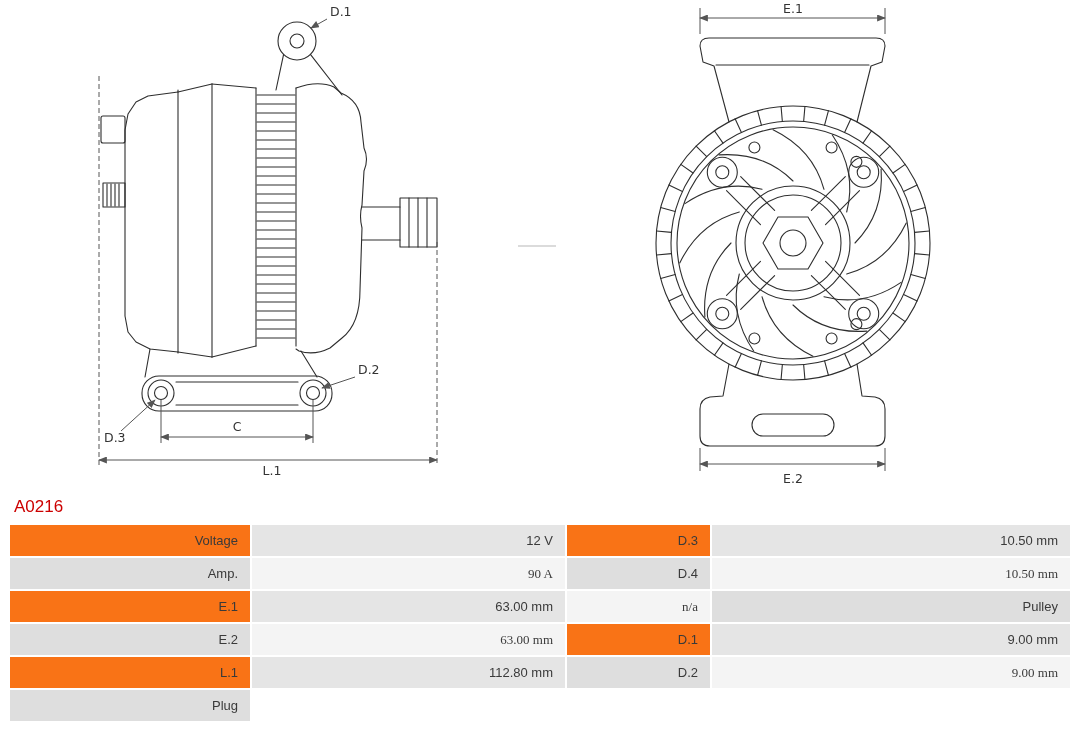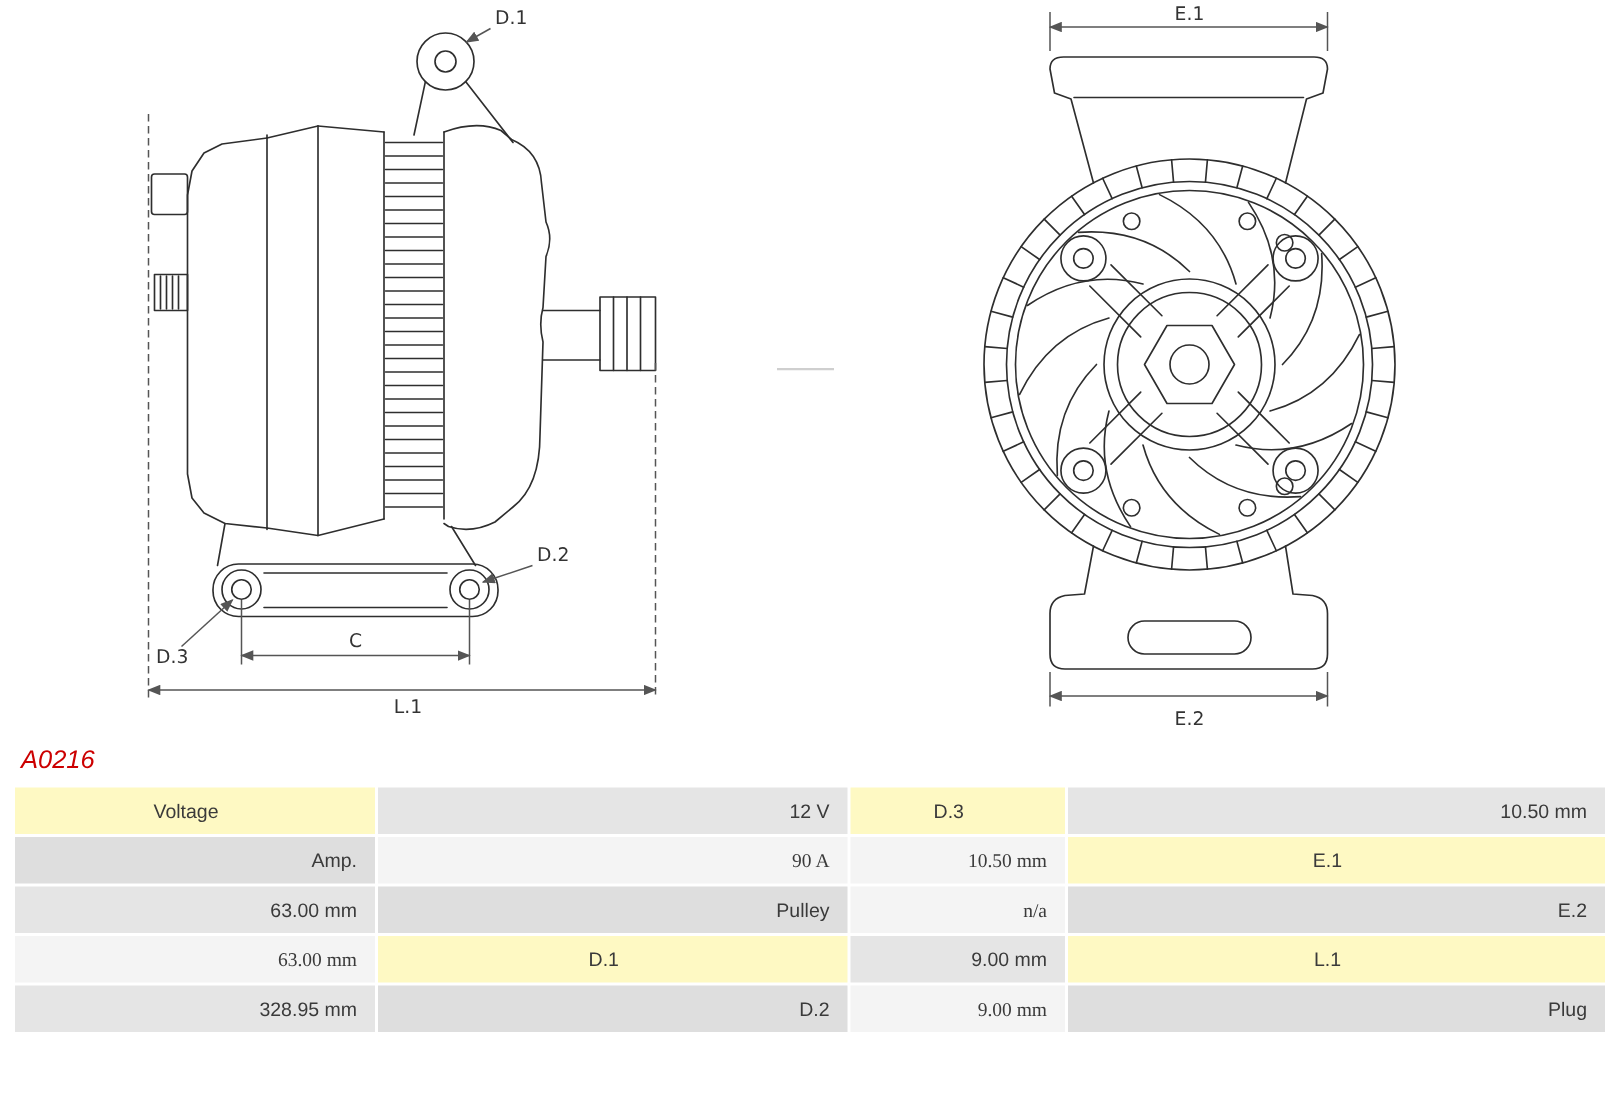--- a/index.html
+++ b/index.html
@@ -6,30 +6,30 @@
   body{
     width:1080px;height:729px;background:#ffffff;
     font-family:"Liberation Sans","DejaVu Sans",sans-serif;
     overflow:hidden;
   }
   svg{display:block;}
   .draw{stroke:#2e2e2e;stroke-width:1.1;fill:none;stroke-linejoin:round;stroke-linecap:round;}
   .dims{stroke:#555;stroke-width:1;fill:none;}
   .dims text{stroke:none;fill:#333;font:12.5px "DejaVu Sans",sans-serif;}
   .dash{stroke-dasharray:5 3;}
-  .part-number{margin:2px 0 8px 14px;font-size:17px;color:#cc0000;font-style:italic;}
+  .part-number{margin:2px 0 8px 14px;font-size:17px;color:#cc0000;}
   .spec-table{
     display:grid;
     grid-template-columns:240px 313px 143px 358px;
     gap:2px;
     margin:0 10px 0 10px;
     font-size:13px;color:#3a3a3a;
   }
   .cell{height:31px;line-height:31px;text-align:right;padding-right:12px;box-sizing:border-box;white-space:nowrap;}
-  .lab.d{background:#fef9c3;text-align:center;}
+  .lab.d{background:#f97316;}
   .val.d{background:#e5e5e5;}
   .lab.l{background:#dedede;}
   .val.l{background:#f4f4f4;font-family:Liberation Serif, serif;}
 </style>
 </head>
 <body>
 
 <svg width="1080" height="495" viewBox="0 0 1080 495">
   <defs>
     <marker id="arr" viewBox="0 0 10 8" markerWidth="9" markerHeight="7" refX="9" refY="4" orient="auto-start-reverse">
@@ -248,31 +248,32 @@
 <div class="part-number">A0216</div>
 
 <div class="spec-table">
   <div class="cell lab d">Voltage</div>
   <div class="cell val d">12 V</div>
   <div class="cell lab d">D.3</div>
   <div class="cell val d">10.50 mm</div>
 
   <div class="cell lab l">Amp.</div>
   <div class="cell val l">90 A</div>
+  <div class="cell lab l">D.4</div>
   <div class="cell val l">10.50 mm</div>
 
   <div class="cell lab d">E.1</div>
   <div class="cell val d">63.00 mm</div>
 
+  <div class="cell val l">n/a</div>
   <div class="cell lab l">Pulley</div>
-  <div class="cell val l">n/a</div>
   <div class="cell lab l">E.2</div>
   <div class="cell val l">63.00 mm</div>
 
   <div class="cell lab d">D.1</div>
   <div class="cell val d">9.00 mm</div>
   <div class="cell lab d">L.1</div>
-  <div class="cell val d">328.95 mm</div>
+  <div class="cell val d">112.80 mm</div>
 
   <div class="cell lab l">D.2</div>
   <div class="cell val l">9.00 mm</div>
   <div class="cell lab l">Plug</div>
 </div>
 
 </body></html>

